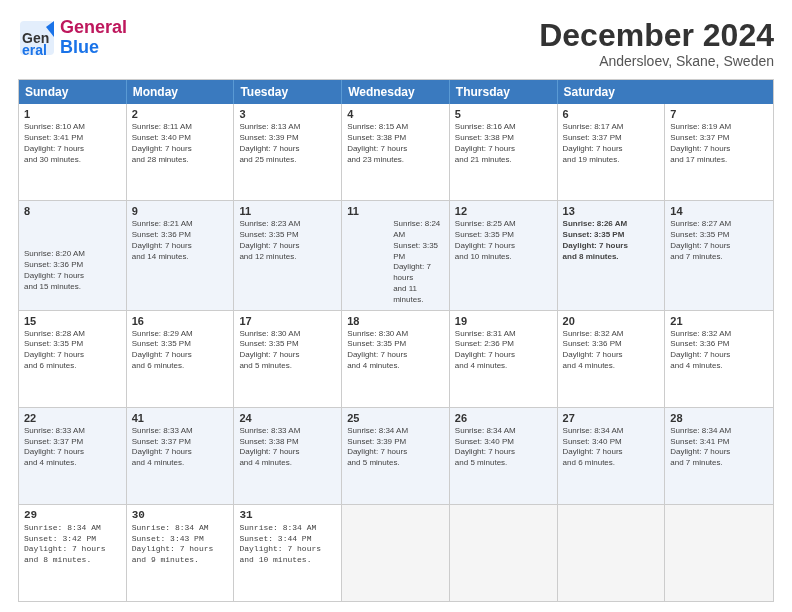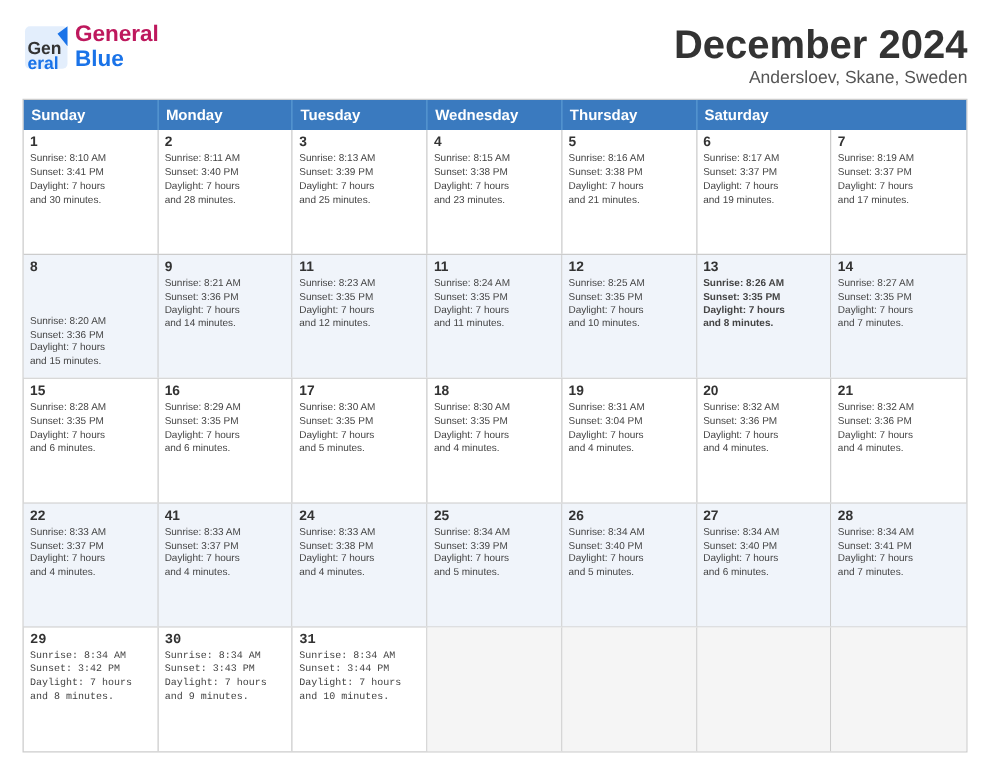--- a/index.html
+++ b/index.html
@@ -204,21 +204,21 @@
           </div>
           <div class="cal-cell alt-row">
             <span class="day-num">11</span>
             <div class="cell-text" style="white-space: pre-line;">Sunrise: 8:23 AM
 Sunset: 3:35 PM
 Daylight: 7 hours
 and 12 minutes.</div>
           </div>
           <div class="cal-cell alt-row">
             <span class="day-num">11</span>
-            <div class="cell-text" style="white-space: pre-line;">Sunrise: 8:24 AM
+            <div class="cell-text" style="white-space: pre-line; margin-left: 46px;">Sunrise: 8:24 AM
 Sunset: 3:35 PM
 Daylight: 7 hours
 and 11 minutes.</div>
           </div>
           <div class="cal-cell alt-row">
             <span class="day-num">12</span>
             <div class="cell-text" style="white-space: pre-line;">Sunrise: 8:25 AM
 Sunset: 3:35 PM
 Daylight: 7 hours
 and 10 minutes.</div>
@@ -263,21 +263,21 @@
           <div class="cal-cell">
             <span class="day-num">18</span>
             <div class="cell-text" style="white-space: pre-line;">Sunrise: 8:30 AM
 Sunset: 3:35 PM
 Daylight: 7 hours
 and 4 minutes.</div>
           </div>
           <div class="cal-cell">
             <span class="day-num">19</span>
             <div class="cell-text" style="white-space: pre-line;">Sunrise: 8:31 AM
-Sunset: 3:04 PM
+Sunset: 2:36 PM
 Daylight: 7 hours
 and 4 minutes.</div>
           </div>
           <div class="cal-cell">
             <span class="day-num">20</span>
             <div class="cell-text" style="white-space: pre-line;">Sunrise: 8:32 AM
 Sunset: 3:36 PM
 Daylight: 7 hours
 and 4 minutes.</div>
           </div>

